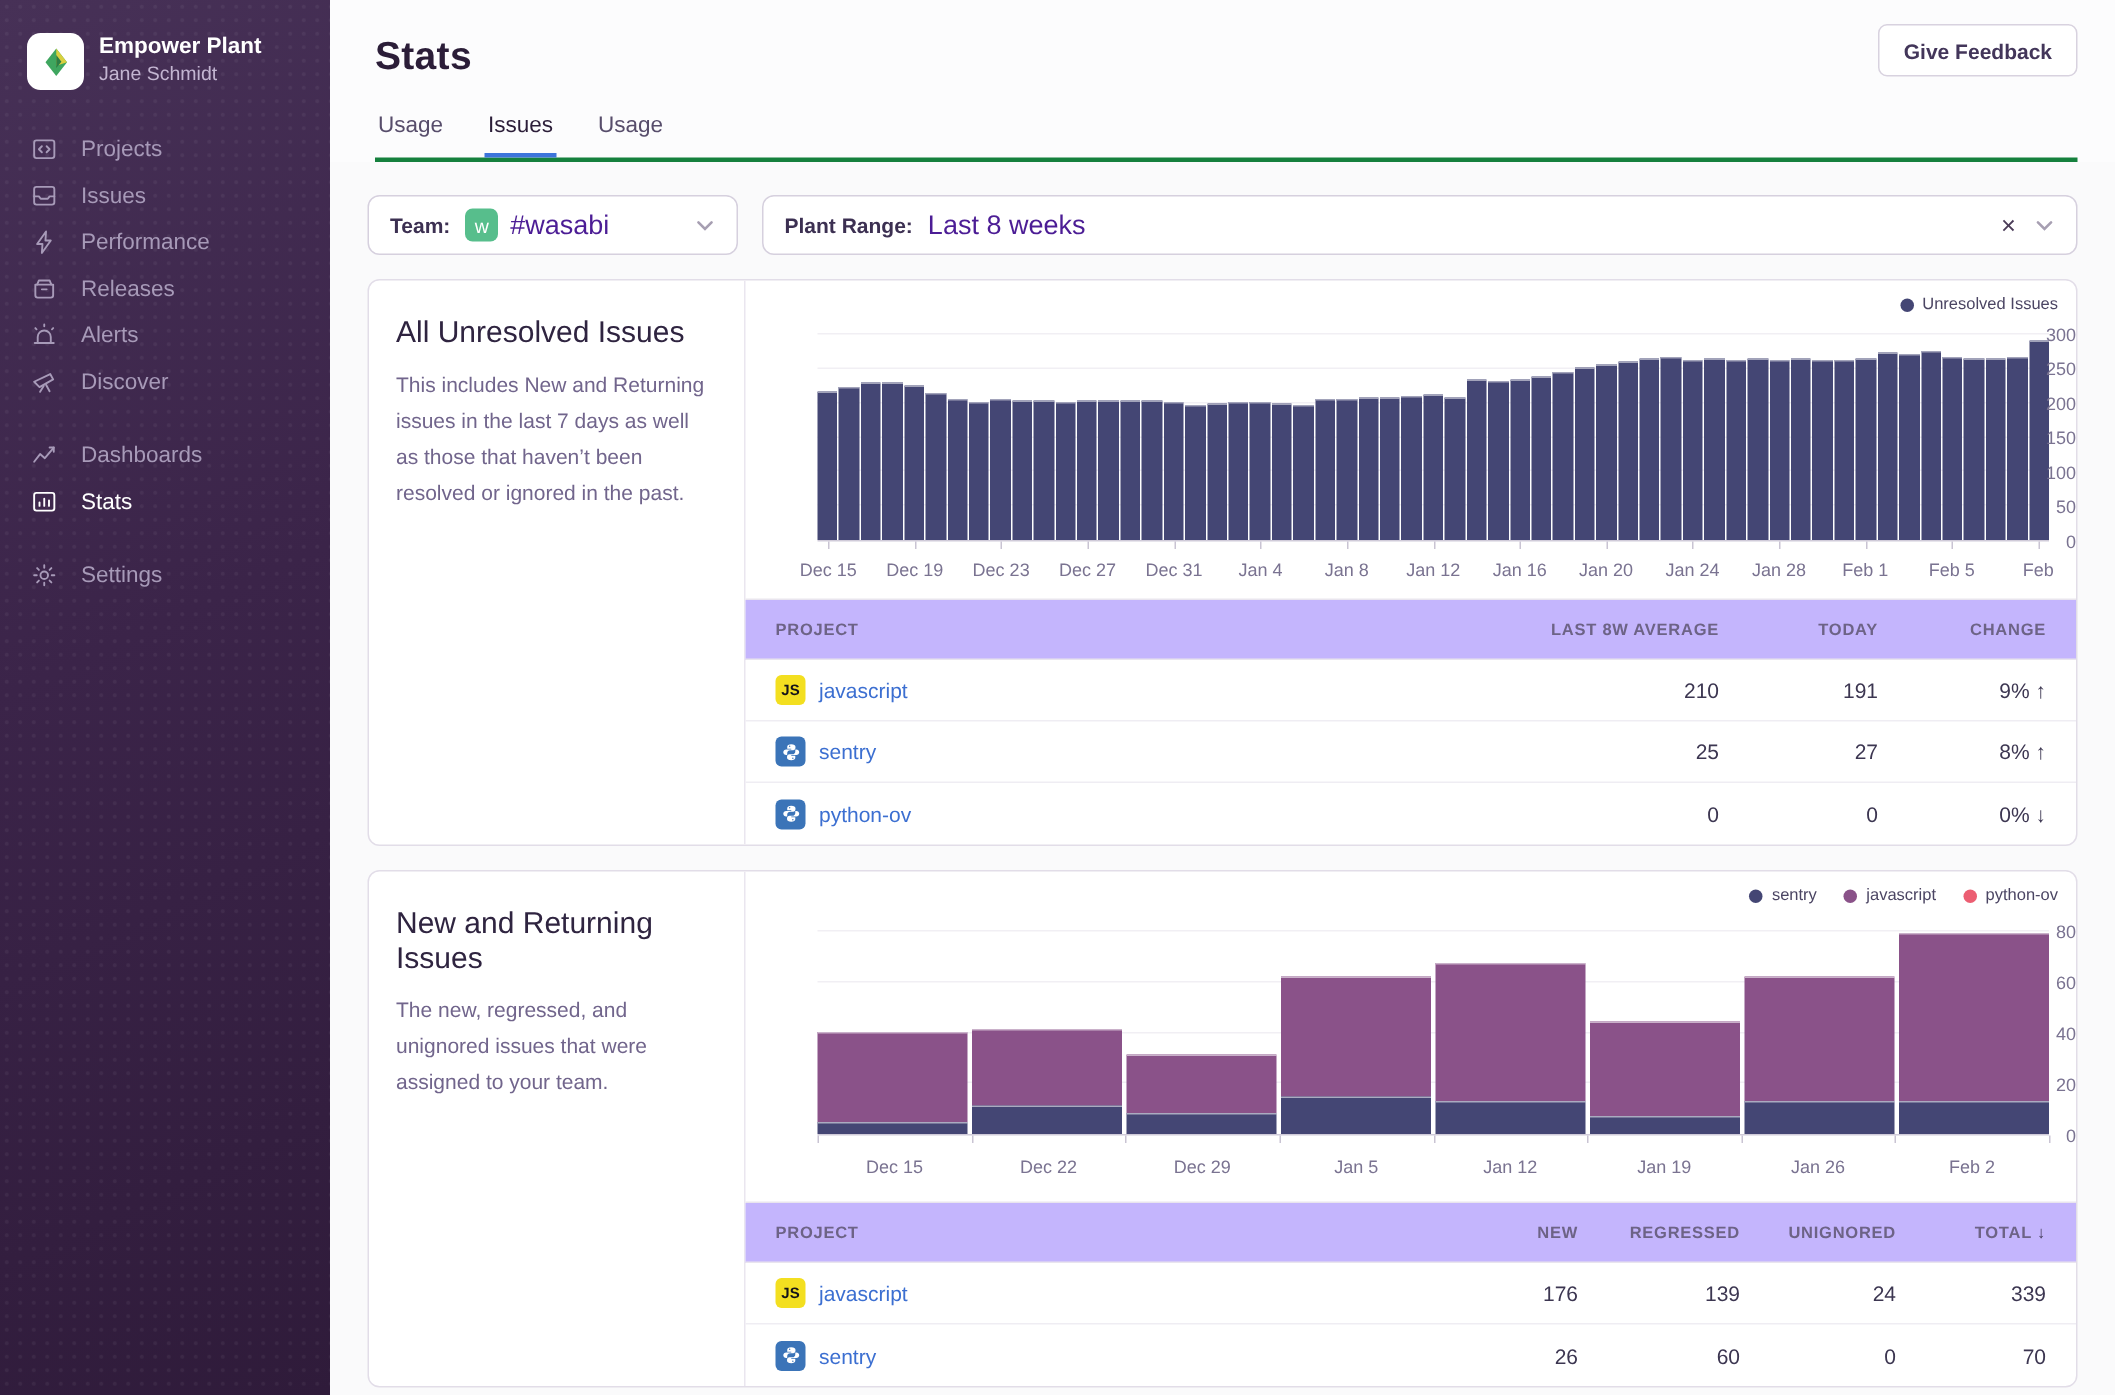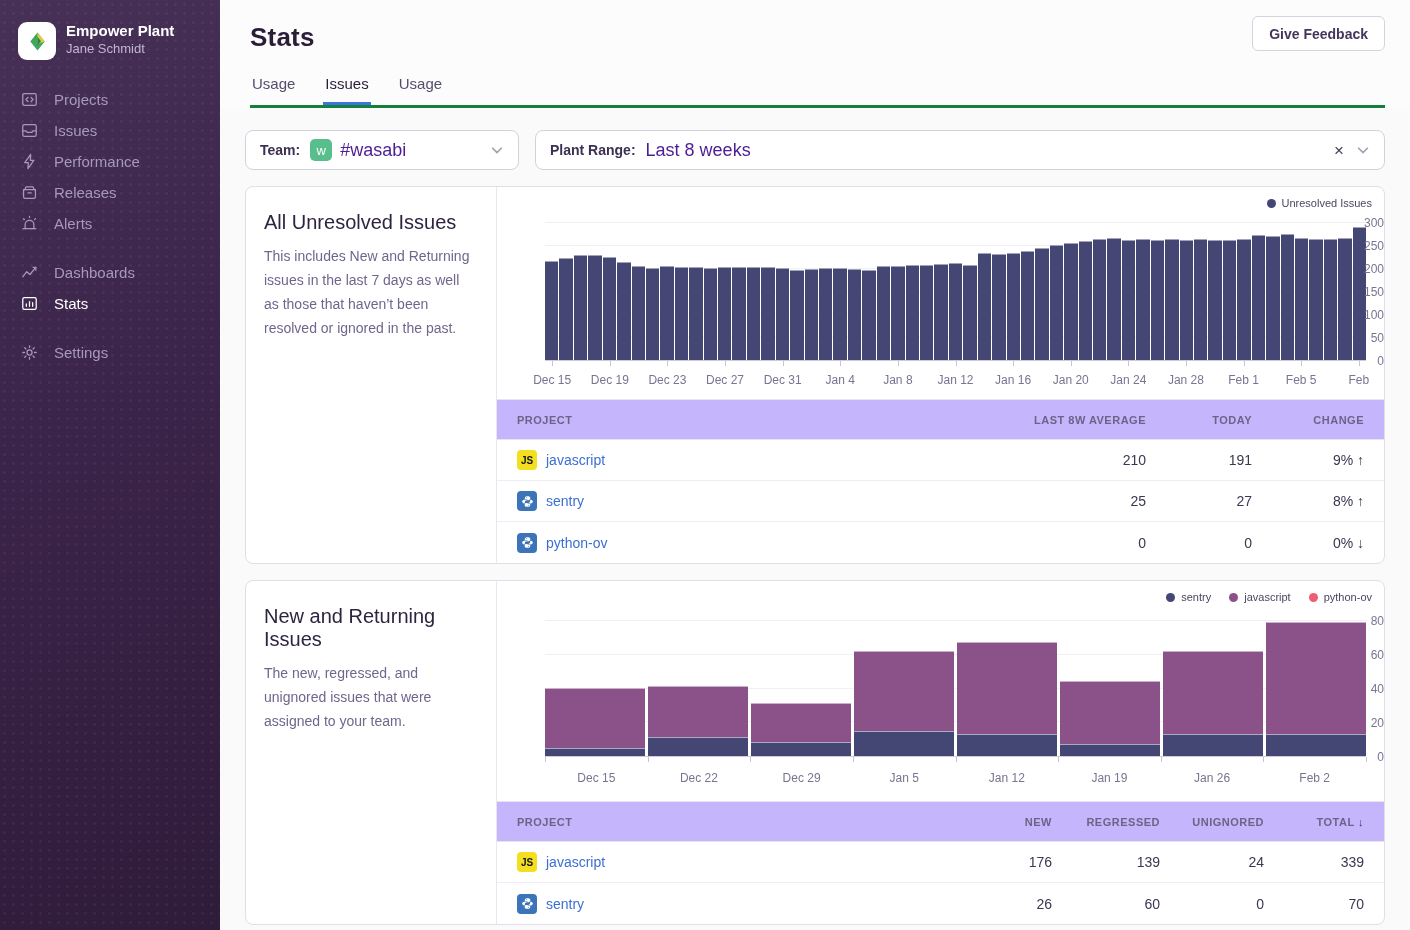--- a/index.html
+++ b/index.html
@@ -49,21 +49,21 @@
   .tabs { display: flex; gap: 26px; margin-top: 22px; border-bottom: 3px solid #15803d; }
   .tab { padding: 0 2px 10px 2px; font-size: 15px; color: #574d6b; cursor: pointer; border-bottom: 3px solid transparent; }
   .tab.active { color: #2b1d38; border-bottom-color: #3d74db; }
   .content { padding: 22px 25px 0 25px; }
   
   .filters { display: flex; gap: 16px; margin-bottom: 16px; }
   .filter-box {
     background: #fff; border: 1px solid #d6d0de; border-radius: 8px; height: 40px;
     display: flex; align-items: center; padding: 0 14px; cursor: pointer;
   }
-  .team-box { width: 274px; }
+  .team-box { width: 247px; }
   .date-box { flex: 1; }
   .filter-label { font-weight: bold; font-size: 14px; color: #3c3052; margin-right: 10px; }
   .team-avatar {
     width: 22px; height: 22px; border-radius: 5px; background: #57be8c; color: #fff;
     font-size: 13px; display: flex; align-items: center; justify-content: center; margin-right: 8px;
   }
   .filter-value { font-size: 18px; color: #4c1d95; }
   .spacer { flex: 1; }
   .chev { width: 14px; height: 14px; stroke: #a79fb2; fill: none; stroke-width: 2; stroke-linecap: round; }
   .clear-x { font-size: 17px; color: #4a3b57; margin-right: 12px; line-height: 1; cursor: pointer; }
@@ -177,20 +177,29 @@
           <span>Releases</span>
         </div>
         <div class="nav-item">
           <span class="nav-icon">
             <svg viewBox="0 0 24 24">
               <path d="M6.5 18.5v-5a5.5 5.5 0 0 1 11 0v5"></path>
               <path d="M4 18.5h16M12 4.5V3M5.5 7 4.5 6M18.5 7l1-1"></path>
             </svg>
           </span>
           <span>Alerts</span>
+        </div>
+        <div class="nav-item">
+          <span class="nav-icon">
+            <svg viewBox="0 0 24 24">
+              <path d="M3.5 12 17 5.5l2.5 4.5L8 16.5z"></path>
+              <path d="M11.5 15.5l-3 5M13.5 14.5l3 5.5"></path>
+            </svg>
+          </span>
+          <span>Discover</span>
         </div>
       </div>
       <div class="nav-group">
         <div class="nav-item">
           <span class="nav-icon">
             <svg viewBox="0 0 24 24">
               <path d="M3.5 17.5 8.5 11l4 3.5L20 5.5"></path>
               <path d="M16.5 5.5H20V9"></path>
             </svg>
           </span>

